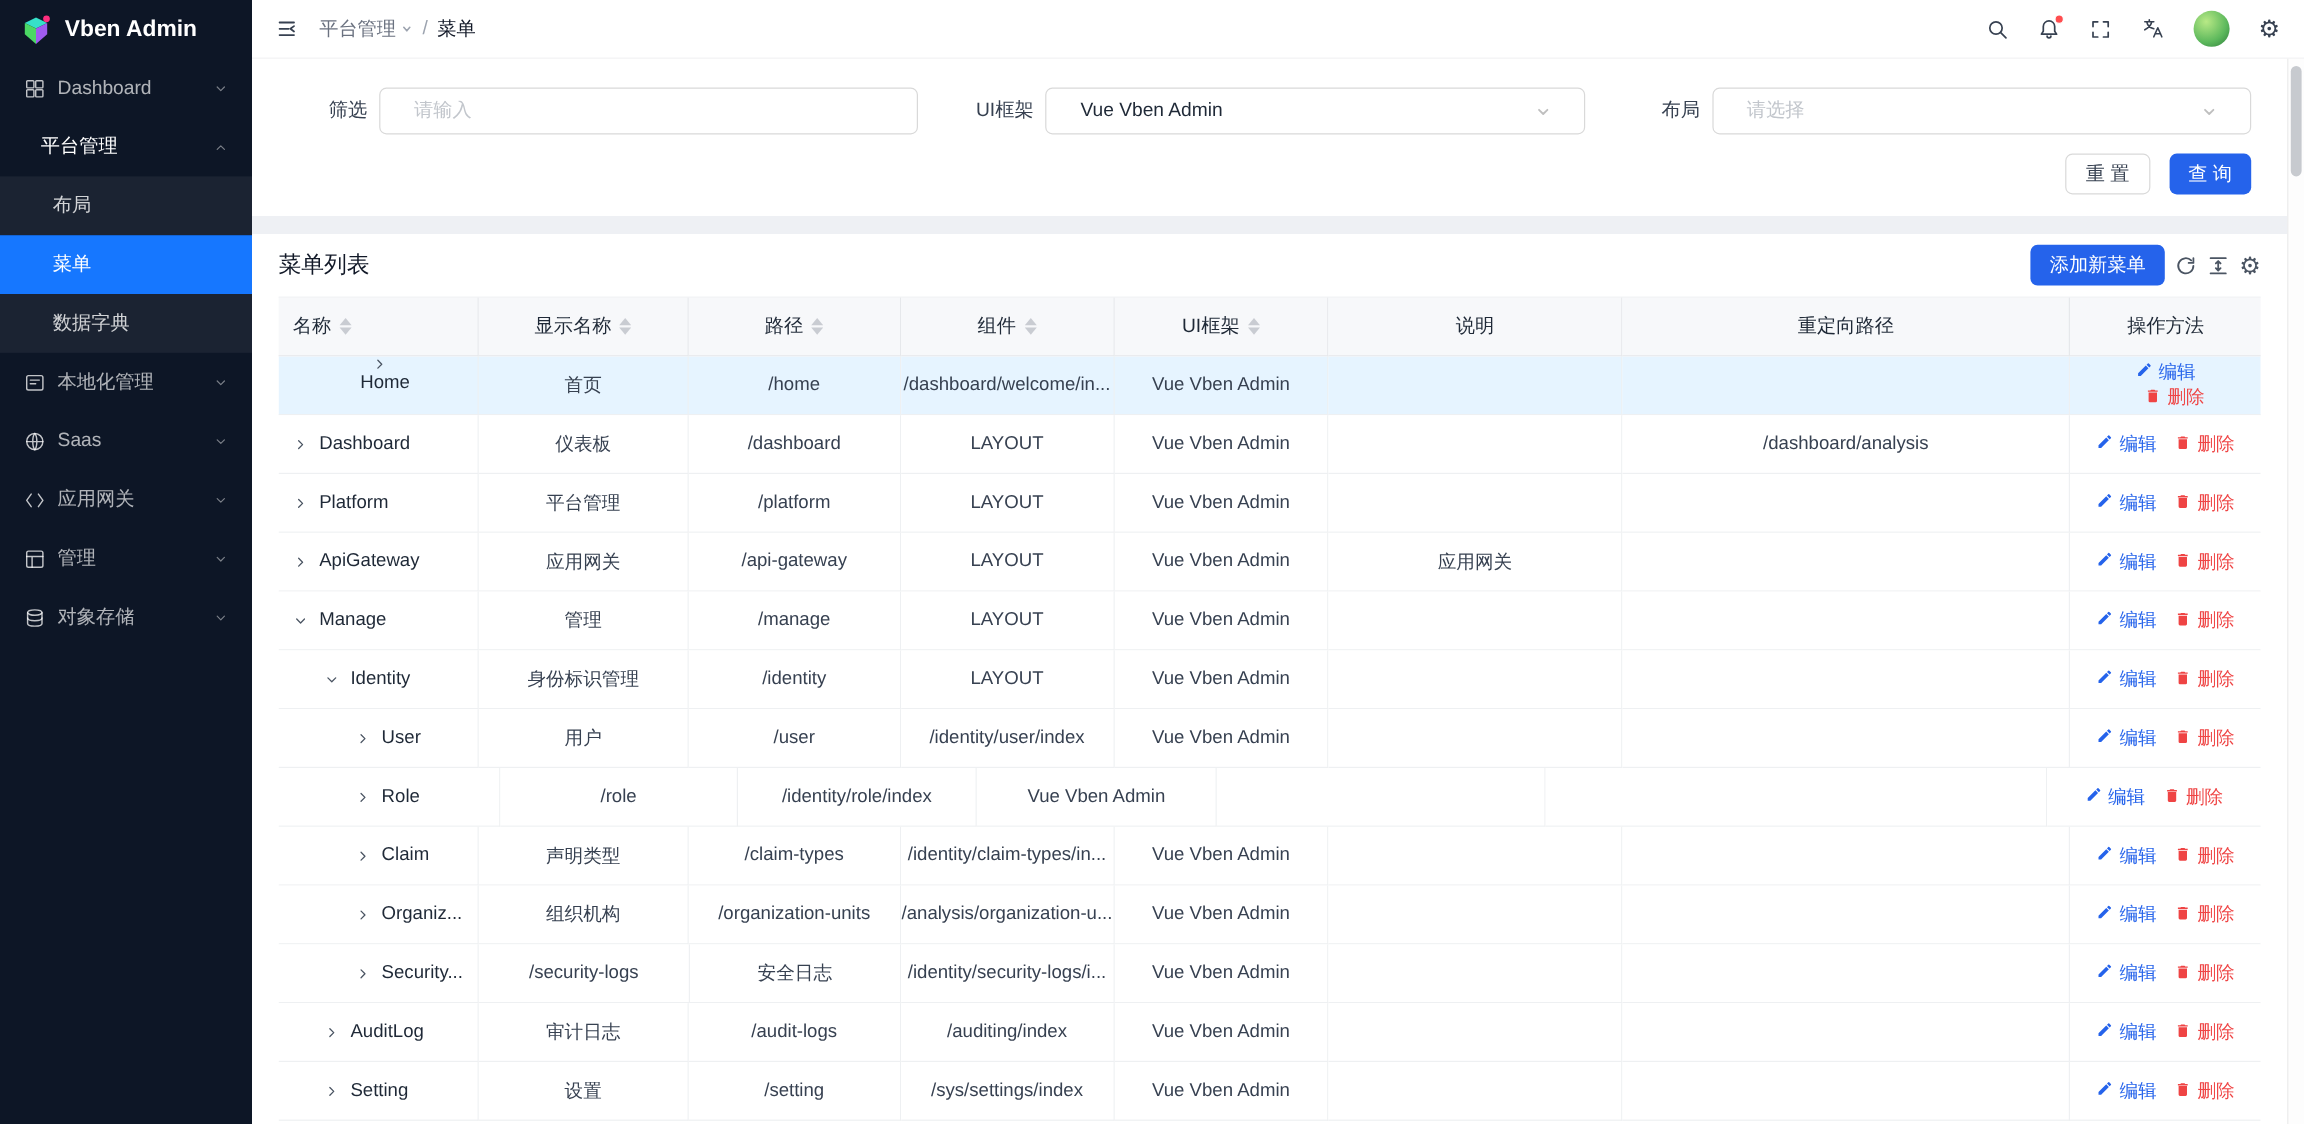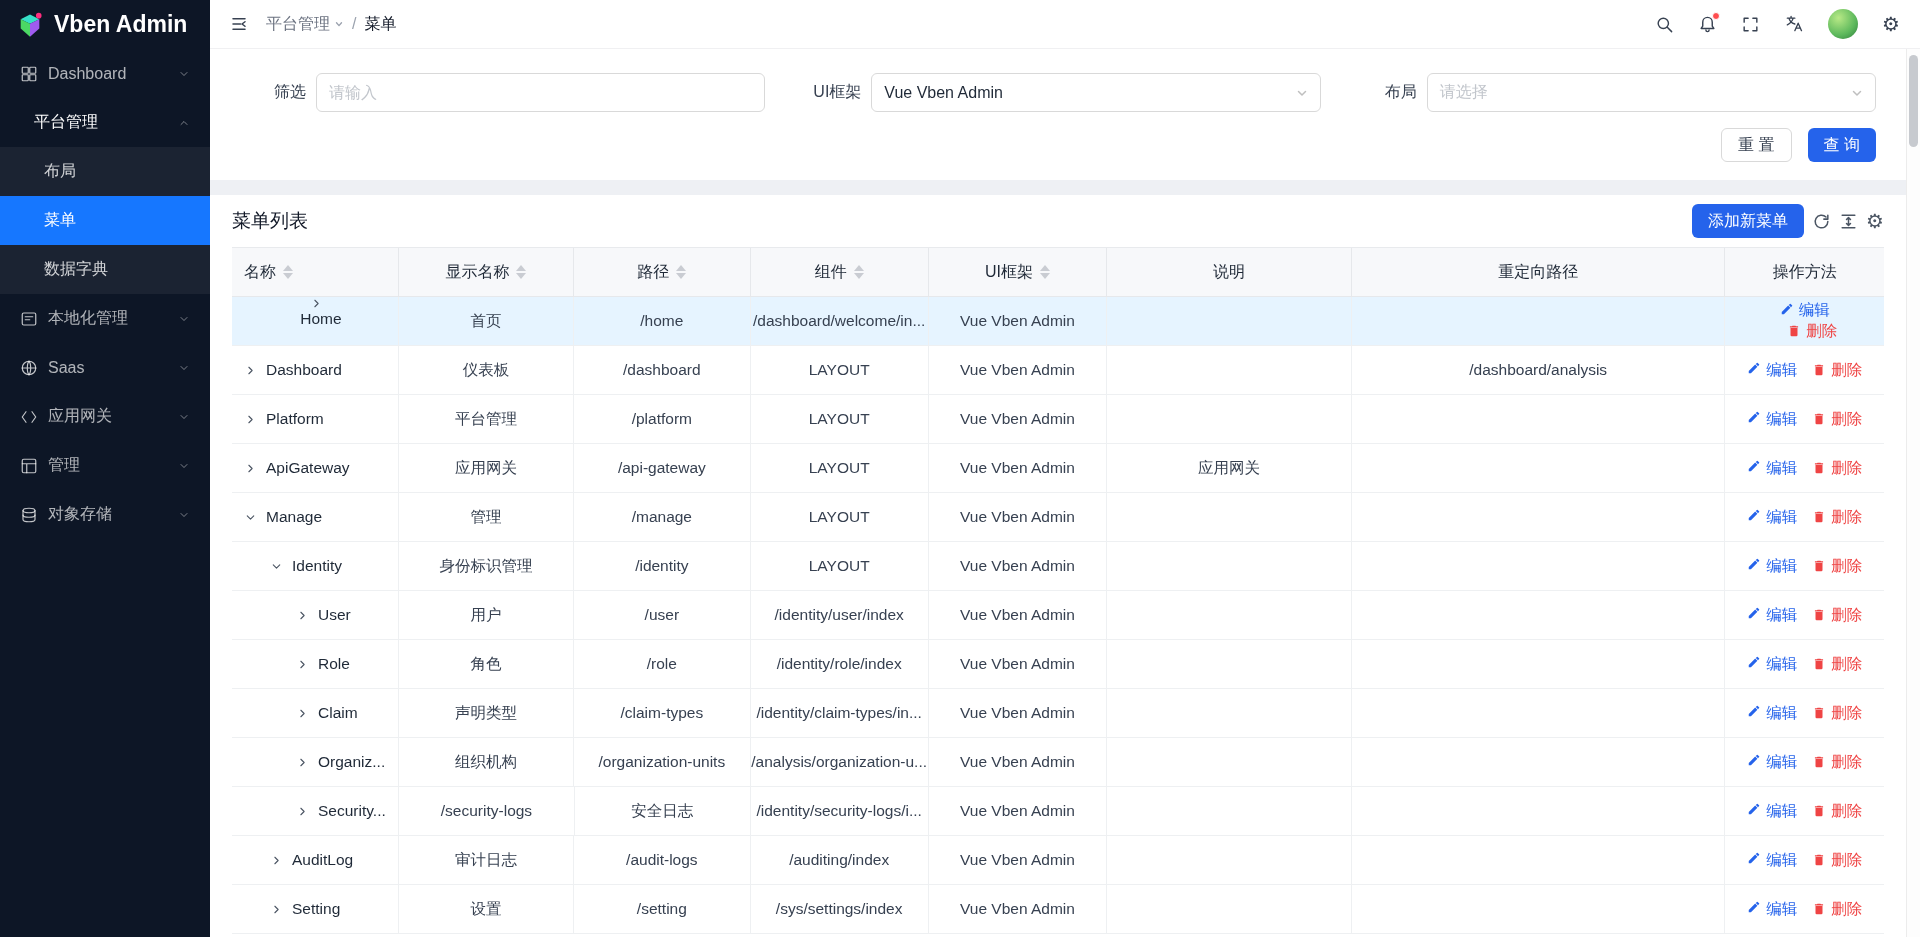--- a/index.html
+++ b/index.html
@@ -5,21 +5,21 @@
   * { margin:0; padding:0; box-sizing:border-box; }
   html,body { width:1920px; height:937px; overflow:hidden; }
   body {
     display:flex;
     font-family:"Liberation Sans","DejaVu Sans",sans-serif;
     background:#eef0f4; color:#1f2937; font-size:16px;
   }
   
   .sidebar { width:210px; flex-shrink:0; background:#0d1626; color:rgba(255,255,255,.68); display:flex; flex-direction:column; }
   .logo { height:49px; display:flex; align-items:center; gap:10px; padding:0 16px; cursor:pointer; }
-  .logo-text { color:#fff; font-size:23px; font-weight:bold; white-space:nowrap; }
+  .logo-text { color:#fff; font-size:19px; font-weight:bold; white-space:nowrap; }
   .menu { flex:1; overflow:hidden; }
   .menu-item { height:49px; display:flex; align-items:center; padding:0 20px; font-size:16px; cursor:pointer; white-space:nowrap; }
   .menu-item .mi-icon { width:18px; height:18px; margin-right:10px; display:flex; align-items:center; color:rgba(255,255,255,.75); }
   .menu-item .mi-label { flex:1; overflow:hidden; }
   .menu-item .mi-chev { color:rgba(255,255,255,.45); display:flex; }
   .menu-item .mi-chev.up svg { transform:rotate(180deg); }
   .menu-item.section { color:#fff; padding-left:34px; }
   .menu-item.sub { padding-left:44px; background:rgba(255,255,255,.06); color:rgba(255,255,255,.8); }
   .menu-item.sub.active { background:var(--sidebar-active,#1677ff); color:#fff; }
   
@@ -34,21 +34,21 @@
   .bell-wrap { position:relative; display:flex; }
   .bell-dot { position:absolute; top:-3px; right:-3px; width:8px; height:8px; border-radius:50%; background:#ff4d4f; border:1px solid #fff; }
   .avatar { width:30px; height:30px; border-radius:50%; background:radial-gradient(circle at 35% 30%, #b8e986, #5cb85c 60%, #2d7a3a); cursor:pointer; }
   .gear-glyph { font-family:"DejaVu Sans",sans-serif; font-size:20px; line-height:1; color:#374151; cursor:pointer; }
   .content { flex:1; display:flex; flex-direction:column; margin-right:14px; min-height:0; }
   
   .filter-card { background:#fff; padding:24px 30px 18px; }
   .filter-row { display:flex; gap:30px; }
   .ffield { flex:1; display:flex; align-items:center; min-width:0; }
   .flabel { min-width:76px; text-align:right; padding-right:10px; color:#374151; white-space:nowrap; }
-  .control { flex:1; min-width:0; height:39px; background:#fff; border:1px solid #d9d9d9; border-radius:6px; display:flex; align-items:center; padding:0 12px; gap:8px; cursor:text; }
+  .control { flex:1; min-width:0; height:39px; background:#fff; border:1px solid #d9d9d9; border-radius:6px; display:flex; align-items:center; padding:0 28px; gap:8px; cursor:text; }
   .control.select { cursor:pointer; }
   .control input { border:none; outline:none; font:inherit; width:100%; color:#1f2937; background:transparent; }
   .control input::placeholder { color:#c2c6cc; }
   .ctrl-value { color:#1f2937; }
   .ctrl-placeholder { color:#c2c6cc; }
   .caret-icon { margin-left:auto; color:#bfbfbf; display:flex; }
   .filter-actions { display:flex; justify-content:flex-end; gap:16px; margin-top:16px; }
   .btn { height:34px; padding:0 16px; border-radius:6px; font-size:16px; display:inline-flex; align-items:center; justify-content:center; cursor:pointer; white-space:nowrap; font-family:inherit; }
   .btn-default { border:1px solid #d9d9d9; background:#fff; color:#374151; }
   .btn-primary { border:none; background:var(--accent,#2563eb); color:#fff; }
@@ -577,21 +577,20 @@
             <div class="trow">
               <div class="td c0 left" style="flex: 157 1 0%;">
                 <span class="indent" style="width:52px"></span>
                 <span class="row-chev">
                   <svg width="13" height="13" viewBox="0 0 24 24" fill="none" stroke="currentColor" stroke-width="2" stroke-linecap="round" stroke-linejoin="round">
                     <path d="M9 6l6 6-6 6"></path>
                   </svg>
                 </span>
                 <span class="row-name">Role</span>
               </div>
-              <div class="td c1" style="flex: 178 1 0%;">角色</div>
               <div class="td c2" style="flex: 179 1 0%;">/role</div>
               <div class="td c3" style="flex: 181 1 0%;">/identity/role/index</div>
               <div class="td c4" style="flex: 181 1 0%;">Vue Vben Admin</div>
               <div class="td c5" style="flex: 249 1 0%;"></div>
               <div class="td c6" style="flex: 380 1 0%;"></div>
               <div class="td c7" style="flex: 162 1 0%;">
                 <span class="link edit">
                   <span><svg width="14" height="14" viewBox="0 0 24 24" fill="currentColor">
                       <path d="M3 17.25V21h3.75L17.8 9.94l-3.75-3.75L3 17.25zM20.71 7.04a1 1 0 0 0 0-1.41l-2.34-2.34a1 1 0 0 0-1.41 0l-1.83 1.83 3.75 3.75 1.83-1.83z"></path>
                     </svg></span>

